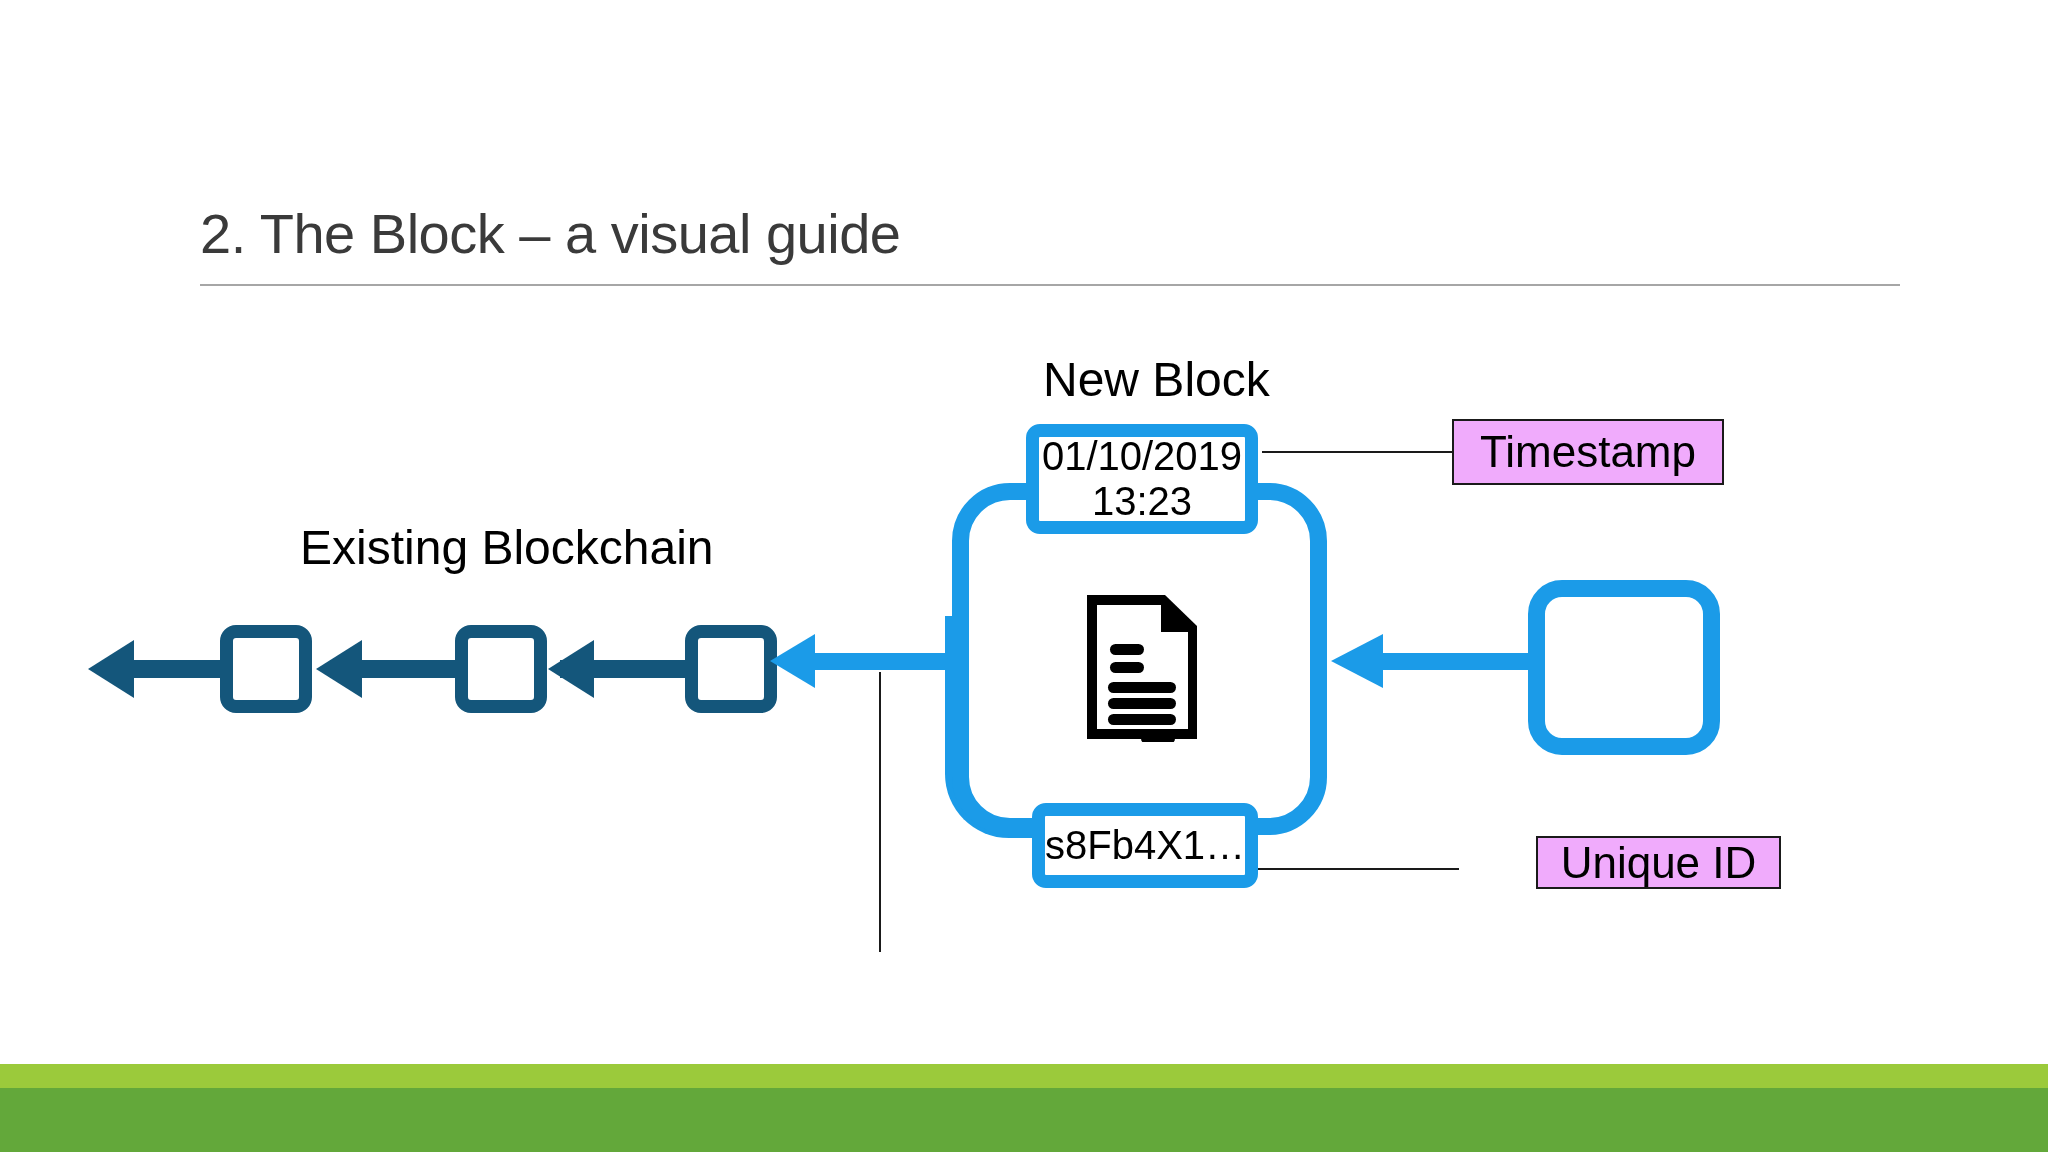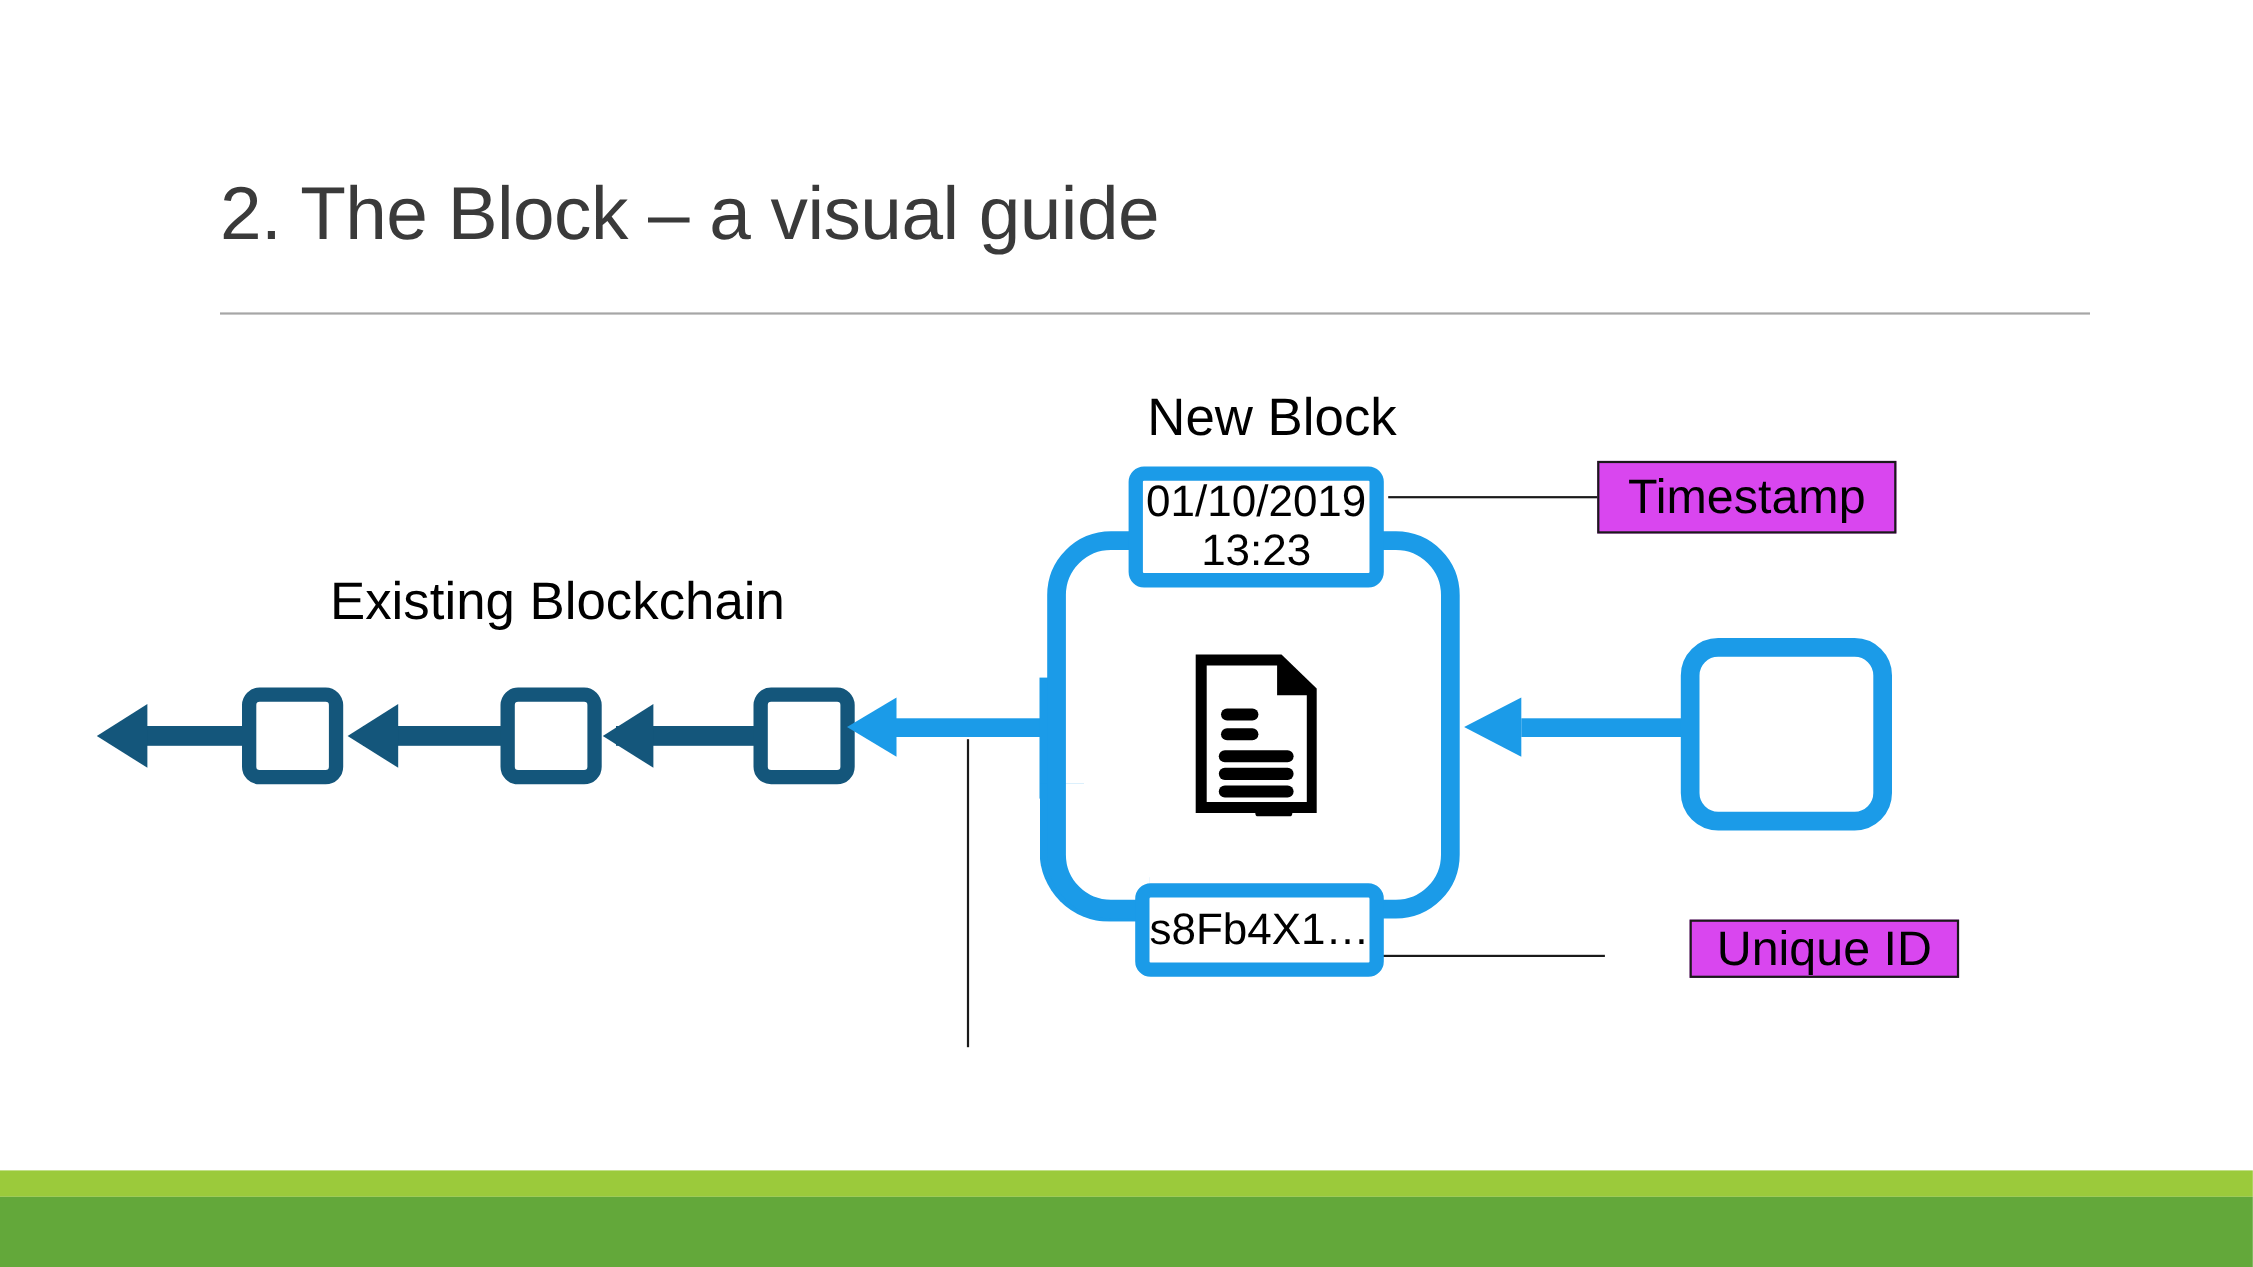--- a/index.html
+++ b/index.html
@@ -25,26 +25,27 @@
 
   
   .title-block {
     position: absolute;
     left: 200px;
     top: 160px;
     width: 1700px;
     height: 130px;
   }
   .slide-title {
-    font-size: 68px;
+    font-size: 56px;
     font-weight: 400;
     color: #3A3A3A;
     letter-spacing: -0.5px;
     line-height: 1;
     white-space: nowrap;
+    margin-top: 46px;
   }
   .title-rule {
     position: absolute;
     left: 0;
     top: 124px;
     width: 1700px;
     height: 2px;
     background: #A6A6A6;
   }
 
@@ -80,21 +81,21 @@
   #new-block-label {
     left: 1043px;
     top: 352px;
   }
 
   
   .callout {
     position: absolute;
     box-sizing: border-box;
     border: 2px solid #1A1A1A;
-    background: #d946ef;
+    background: #f0abfc;
     display: flex;
     align-items: center;
     justify-content: center;
     font-size: 44px;
     color: #000000;
     white-space: nowrap;
   }
   #callout-timestamp {
     left: 1452px;
     top: 419px;

